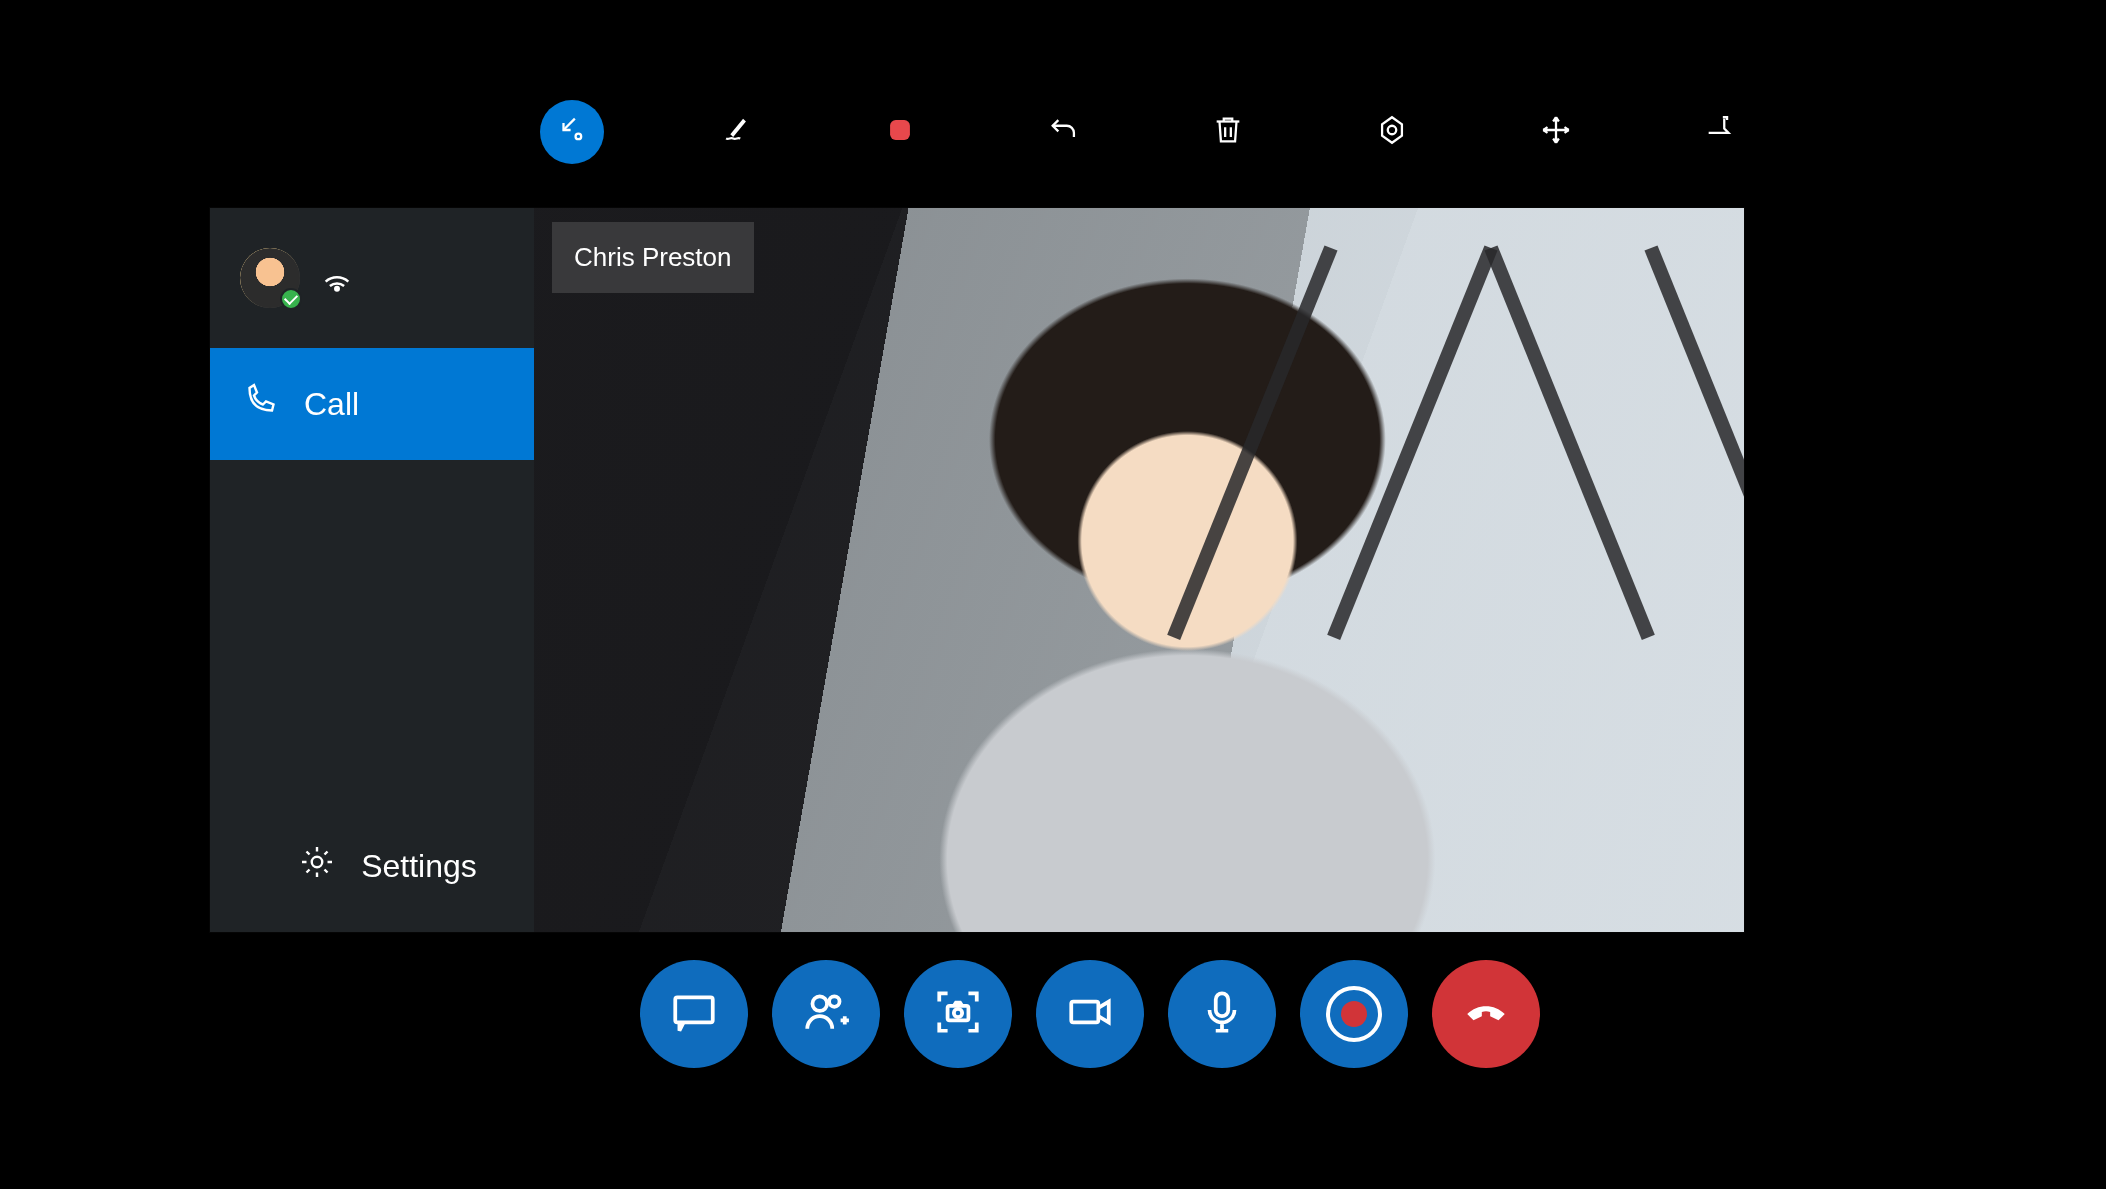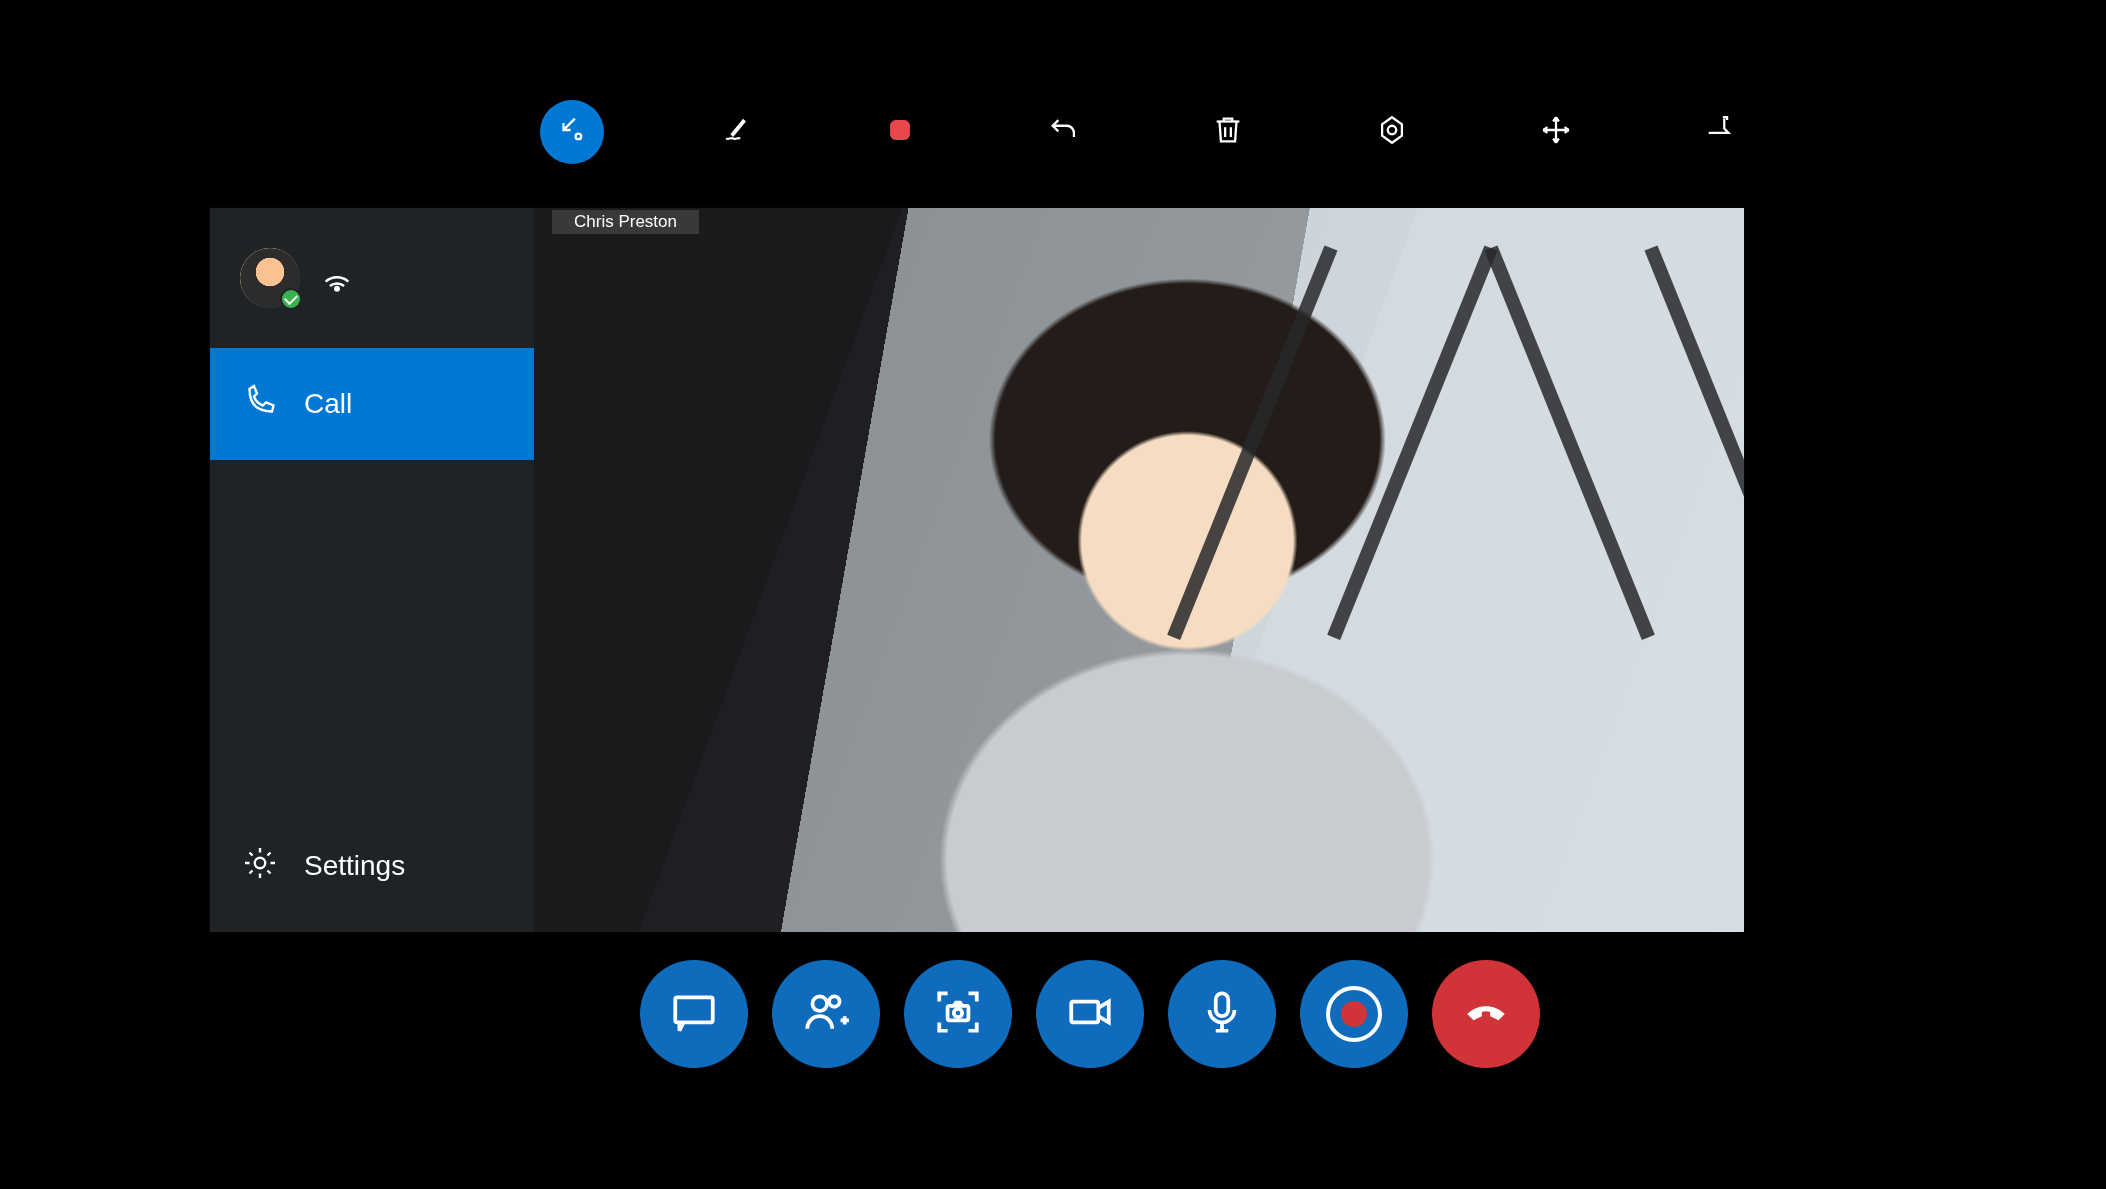--- a/index.html
+++ b/index.html
@@ -88,28 +88,28 @@
   display: flex;
   flex-direction: column;
   flex: 1;
 }
 .nav-item {
   height: 112px;
   display: flex;
   align-items: center;
   padding-left: 32px;
   gap: 26px;
-  font-size: 28px;
+  font-size: 32px;
   cursor: pointer;
   color: #fff;
 }
 .nav-item.active { background: #0078d4; }
 .nav-item svg { width: 36px; height: 36px; flex-shrink:0; }
 .nav-spacer { flex: 1; }
-.nav-settings { margin-bottom: 10px; }
+.nav-settings { margin-bottom: 10px; justify-content: center; }
 
 
 .video-area {
   flex: 1;
   position: relative;
   background: linear-gradient(110deg,#3a3a3a 0%, #2b2b2b 25%, #8a8f93 25%, #b8bdc1 60%, #d9dde0 60%, #eef1f4 100%);
   overflow: hidden;
 }
 .video-bg {
   position:absolute;inset:0;
@@ -123,24 +123,24 @@
   position:absolute; right:60px; top:40px; width:400px; height:360px;
 }
 .video-structure .beam {
   position:absolute; width:14px; height:420px; background:rgba(40,40,42,0.85); transform-origin: top center;
 }
 .b1{left:40px; transform:rotate(22deg);}
 .b2{left:200px; transform:rotate(-22deg);}
 .b3{left:200px; transform:rotate(22deg);}
 .b4{left:360px; transform:rotate(-22deg);}
 .name-tag {
-  position: absolute; top: 2px; left: 18px;
+  position: absolute; top: 14px; left: 18px;
   background: rgba(60,60,62,0.92);
-  padding: 2px 22px;
-  font-size: 17px;
+  padding: 20px 22px;
+  font-size: 26px;
 }
 
 
 .call-bar {
   position: absolute;
   top: 960px;
   left: 640px;
   display: flex;
   gap: 24px;
 }

